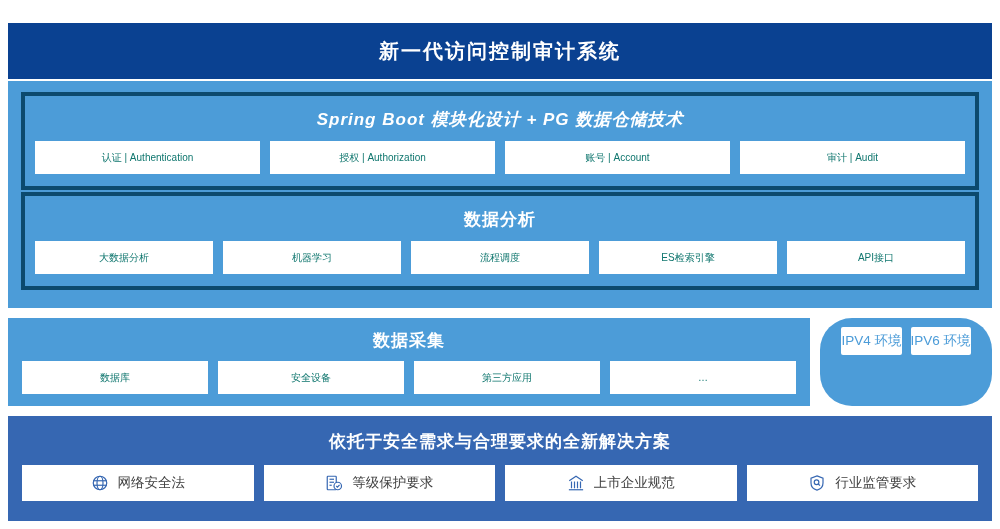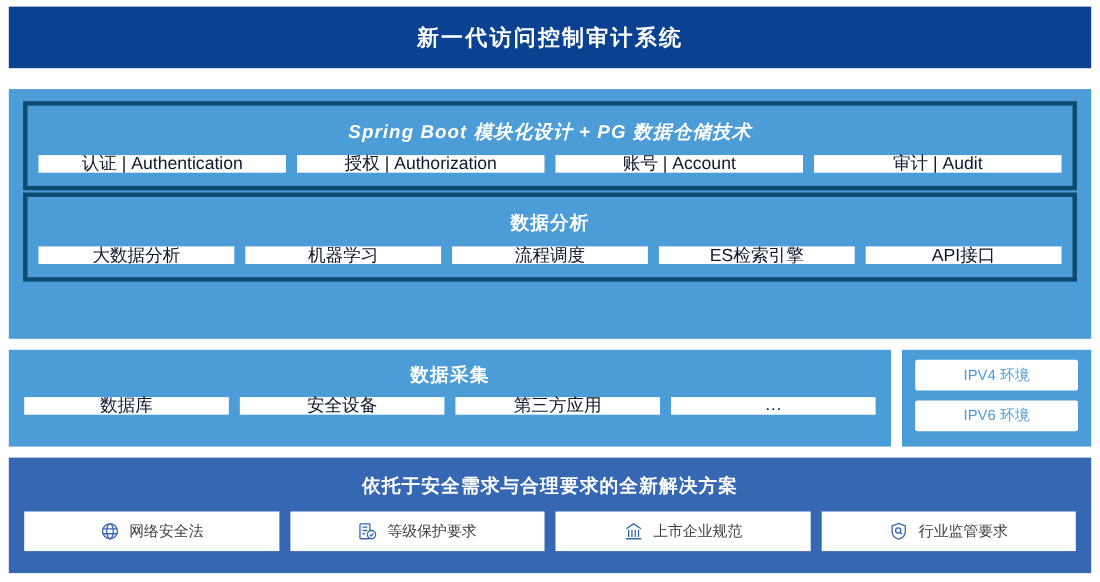--- a/index.html
+++ b/index.html
@@ -18,21 +18,21 @@
     height: 529px;
     position: relative;
     background: #ffffff;
     box-sizing: border-box;
   }
 
   
   .header {
     position: absolute;
     left: 8px;
-    top: 6px;
+    top: 23px;
     width: 984px;
     height: 56px;
     background: #0a4191;
     display: flex;
     align-items: center;
     justify-content: center;
   }
   .header-title {
     color: #ffffff;
     font-size: 20px;
@@ -67,23 +67,23 @@
   }
   .panel-title.italic { font-style: italic; }
 
   .chip-row {
     display: flex;
     gap: 10px;
   }
   .chip {
     flex: 1 1 0;
     background: #ffffff;
-    color: #0f172a;
-    font-size: 16px;
-    height: 16px;
+    color: #0f766e;
+    font-size: 10px;
+    height: 33px;
     display: flex;
     align-items: center;
     justify-content: center;
     box-sizing: border-box;
     white-space: nowrap;
   }
 
   
   .collect-row {
     position: absolute;
@@ -100,23 +100,24 @@
     box-sizing: border-box;
     padding: 8px 14px 12px 14px;
   }
   .collect-main .panel-title { padding: 3px 0 9px 0; }
   .collect-side {
     flex: 1 1 auto;
     background: #4c9cd8;
     box-sizing: border-box;
     padding: 9px 12px;
     display: flex;
-    flex-direction: column;
-    justify-content: flex-start;
+    flex-direction: row;
+    justify-content: center;
     gap: 9px;
+    border-radius: 32px;
   }
   .side-chip {
     background: #ffffff;
     color: #4c9cd8;
     font-size: 13.5px;
     height: 28px;
     display: flex;
     align-items: center;
     justify-content: center;
     border-radius: 2px;

